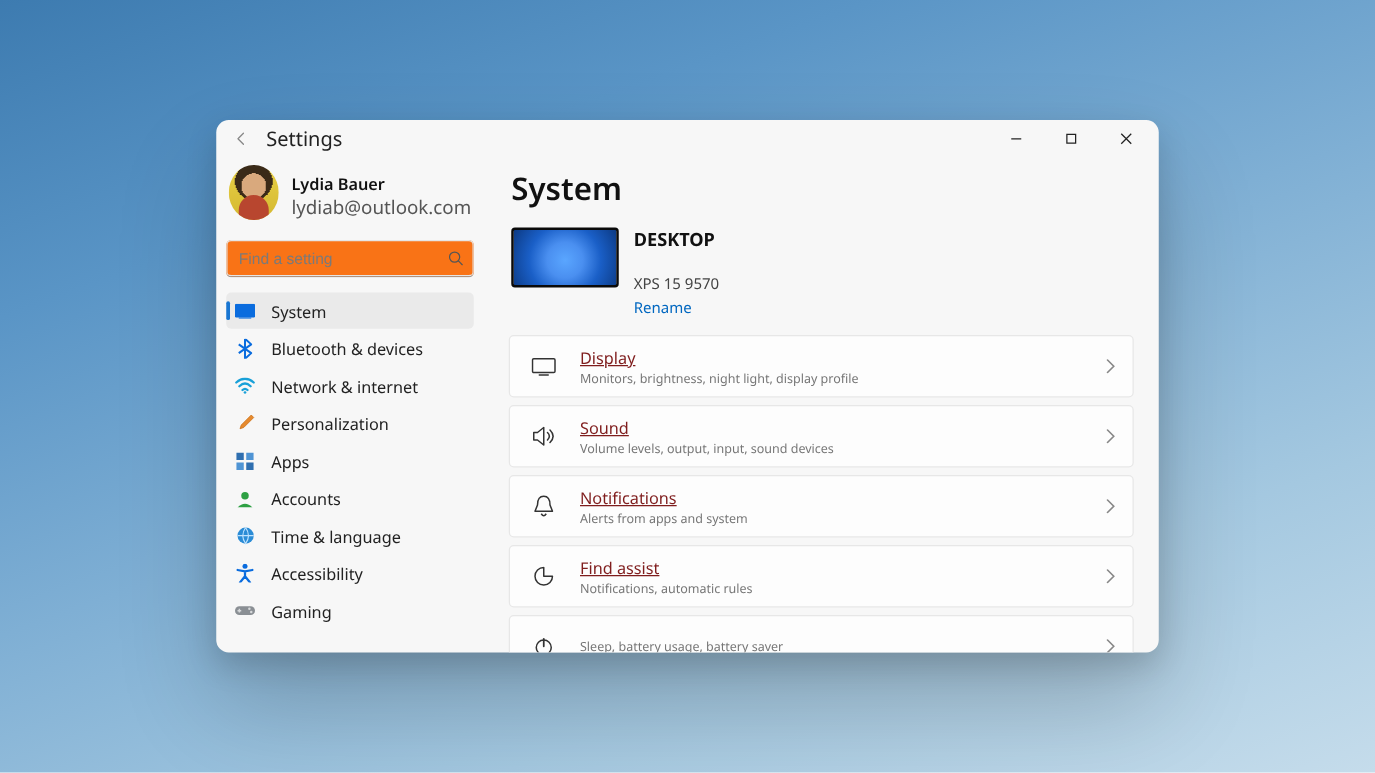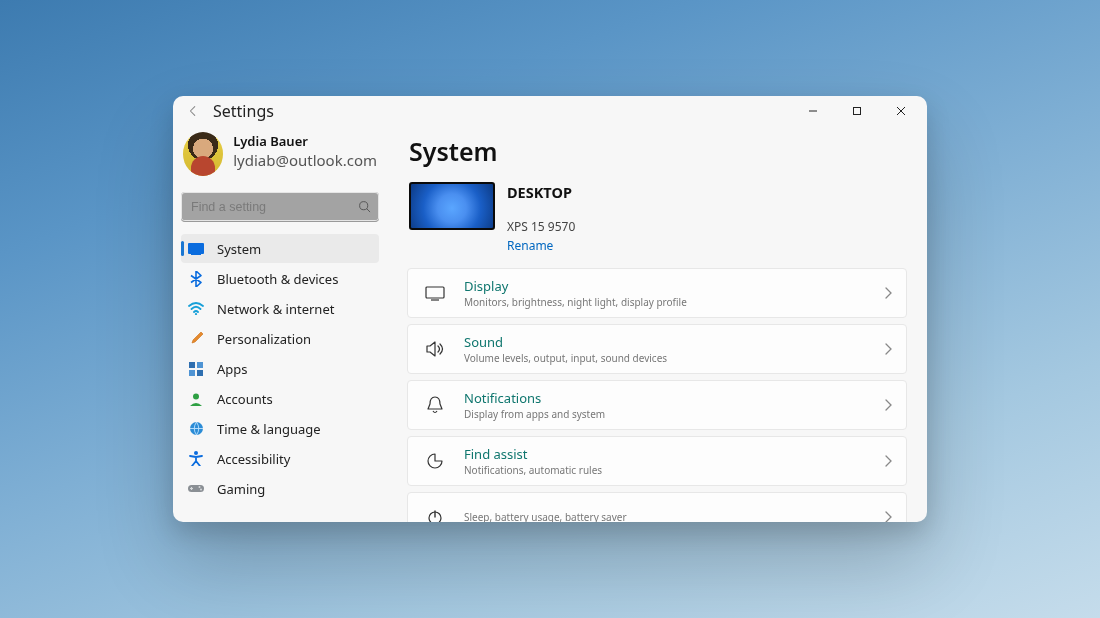--- a/index.html
+++ b/index.html
@@ -47,21 +47,21 @@
     flex: 1; display: flex;
     min-height: 0;
   }
   
   .sidebar {
     width: 214px;
     padding: 2px 8px 8px 8px;
     display: flex; flex-direction: column;
   }
   .profile {
-    display: flex; align-items: flex-start; gap: 10px;
+    display: flex; align-items: flex-end; gap: 10px;
     padding: 4px 2px 10px 2px;
   }
   .avatar {
     width: 44px; height: 44px; border-radius: 50%;
     background:
       radial-gradient(circle at 50% 38%, #d9a97d 0 10px, transparent 10px),
       radial-gradient(circle at 50% 30%, #3a2a18 0 15px, transparent 15px),
       linear-gradient(#e8d046, #d4b830);
     position: relative;
     overflow: hidden;
@@ -75,21 +75,21 @@
   .profile-email { font-size: 15px; color: #555; }
   .search {
     position: relative;
     margin: 6px 0 12px 0;
   }
   .search input {
     width: 100%;
     height: 30px;
     border: none;
     border-bottom: 1px solid #9a9a9a;
-    background: #a3a3a3;
+    background: #f97316;
     border-radius: 4px;
     padding: 0 30px 0 10px;
     font-size: 12.5px;
     color: #333;
     outline: none;
     box-shadow: 0 0 0 1px #e5e5e5 inset;
   }
   .search input::placeholder { color: #7a7a7a; }
   .search-icon {
     position: absolute; right: 8px; top: 50%; transform: translateY(-50%);
@@ -155,21 +155,21 @@
     cursor: pointer;
   }
   .card-icon {
     width: 22px; height: 22px;
     display:flex; align-items:center; justify-content:center;
     color:#333;
     margin-right: 18px;
     margin-left: 2px;
   }
   .card-text { flex:1; }
-  .card-title { font-size: 13px; color: #0f766e; }
+  .card-title { font-size: 13px; color: #7f1d1d; text-decoration: underline; }
   .card-sub { font-size: 10px; color: #777; }
   .chev { color: #888; }
 </style>
 </head>
 <body>
 
 <div class="window">
   <div class="titlebar">
     <div class="back-btn">
       <svg width="14" height="14" viewBox="0 0 16 16">
@@ -350,21 +350,21 @@
 
         <div class="card">
           <span class="card-icon">
               <svg width="16" height="18" viewBox="0 0 16 18">
                 <path d="M8 1 Q13 1 13 8 L15 13 H1 L3 8 Q3 1 8 1 Z" fill="none" stroke="#333" stroke-width="1.2" stroke-linejoin="round"></path>
                 <path d="M6 15 Q8 18 10 15" fill="none" stroke="#333" stroke-width="1.2"></path>
               </svg>
             </span>
           <div class="card-text">
             <div class="card-title">Notifications</div>
-            <div class="card-sub">Display from apps and system</div>
+            <div class="card-sub">Alerts from apps and system</div>
           </div>
           <span class="chev"><svg width="8" height="12" viewBox="0 0 8 12">
                 <path d="M2 1 L7 6 L2 11" fill="none" stroke="#888" stroke-width="1.3" stroke-linecap="round"></path>
               </svg></span>
         </div>
 
         <div class="card">
           <span class="card-icon">
               <svg width="16" height="16" viewBox="0 0 16 16">
                 <path d="M8 1 A7 7 0 1 0 15 8 L8 8 Z" fill="none" stroke="#333" stroke-width="1.2" stroke-linejoin="round"></path>

